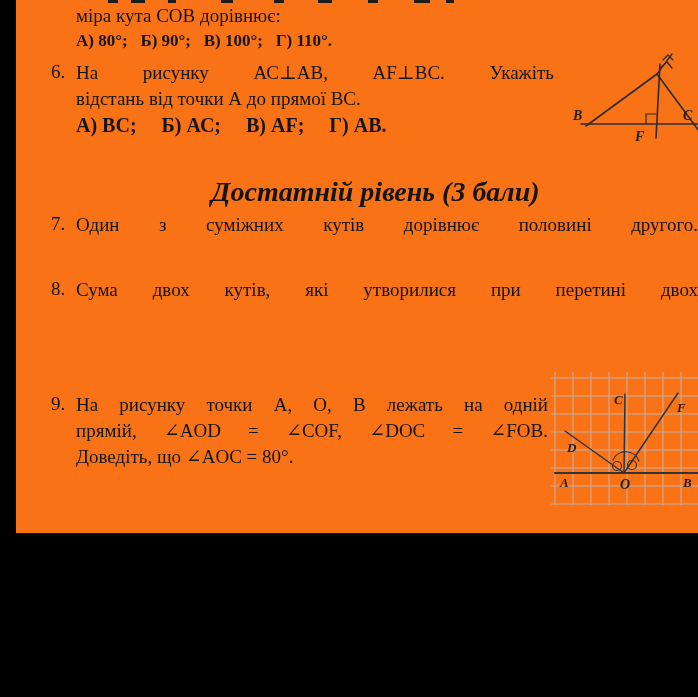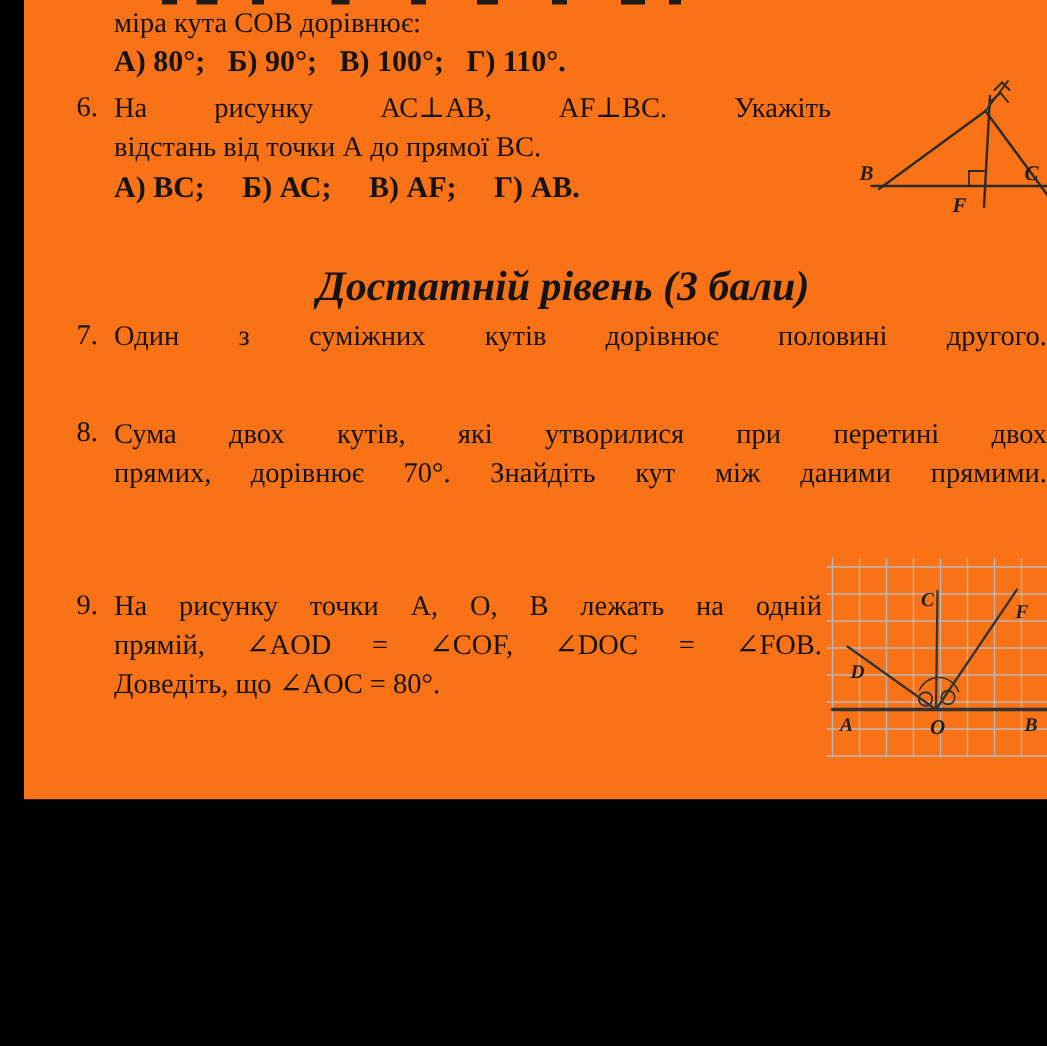--- a/index.html
+++ b/index.html
@@ -28,21 +28,21 @@
     <span class="frag" style="left:115px;width:14px"></span>
     <span class="frag" style="left:152px;width:8px"></span>
     <span class="frag" style="left:205px;width:12px"></span>
     <span class="frag" style="left:258px;width:10px"></span>
     <span class="frag" style="left:302px;width:14px"></span>
     <span class="frag" style="left:352px;width:10px"></span>
     <span class="frag" style="left:398px;width:16px"></span>
     <span class="frag" style="left:430px;width:8px"></span>
 
     <div class="line" style="left:60px;top:4px">міра кута СОВ дорівнює:</div>
-    <div class="line bold" style="left:60px;top:29px;font-size:20px">А) 80°;   Б) 90°;   В) 100°;   Г) 110°.</div>
+    <div class="line bold" style="left:60px;top:29px;font-size:17px">А) 80°;   Б) 90°;   В) 100°;   Г) 110°.</div>
 
     <span class="qnum" style="left:35px;top:61px">6.</span>
     <div class="line just" style="left:60px;top:61px;width:478px">На рисунку АС⊥АВ, AF⊥BC. Укажіть</div>
     <div class="line" style="left:60px;top:87px">відстань від точки А до прямої ВС.</div>
     <div class="line bold" style="left:60px;top:113px;font-size:20px">А) ВС;     Б) АС;     В) AF;     Г) АВ.</div>
 
     <svg style="left:540px;top:52px" width="158" height="100" viewBox="0 0 158 100">
       <g fill="none" stroke="#2b2b2b" stroke-width="1.6" stroke-linecap="round">
         <path d="M25 72 L152 72"></path>
         <path d="M30 74 L101 22"></path>
@@ -58,21 +58,20 @@
       <text x="79" y="89" font-size="14">F</text>
     </svg>
 
     <div class="heading" style="left:37px;top:176px;width:645px">Достатній рівень (3 бали)</div>
 
     <span class="qnum" style="left:35px;top:213px">7.</span>
     <div class="line just" style="left:60px;top:213px;width:622px">Один з суміжних кутів дорівнює половині другого.</div>
 
     <span class="qnum" style="left:35px;top:278px">8.</span>
     <div class="line just" style="left:60px;top:278px;width:622px">Сума двох кутів, які утворилися при перетині двох</div>
-    <div class="line just" style="left:60px;top:304px;width:622px">прямих, дорівнює 70°. Знайдіть кут між даними прямими.</div>
 
 
     <span class="qnum" style="left:35px;top:393px">9.</span>
     <div class="line just" style="left:60px;top:419px;width:472px">прямій, ∠AOD = ∠COF, ∠DOC = ∠FOB.</div>
     <div class="line just" style="left:60px;top:393px;width:472px">На рисунку точки А, О, В лежать на одній</div>
     <div class="line" style="left:60px;top:445px">Доведіть, що ∠AOC = 80°.</div>
 
     <svg style="left:535px;top:372px" width="163" height="133" viewBox="0 0 163 133">
       <g stroke="#b9b9b9" stroke-width="0.9">
         <path d="M4 0V133 M22 0V133 M40 0V133 M58 0V133 M76 0V133 M94 0V133 M112 0V133 M130 0V133 M148 0V133"></path>

